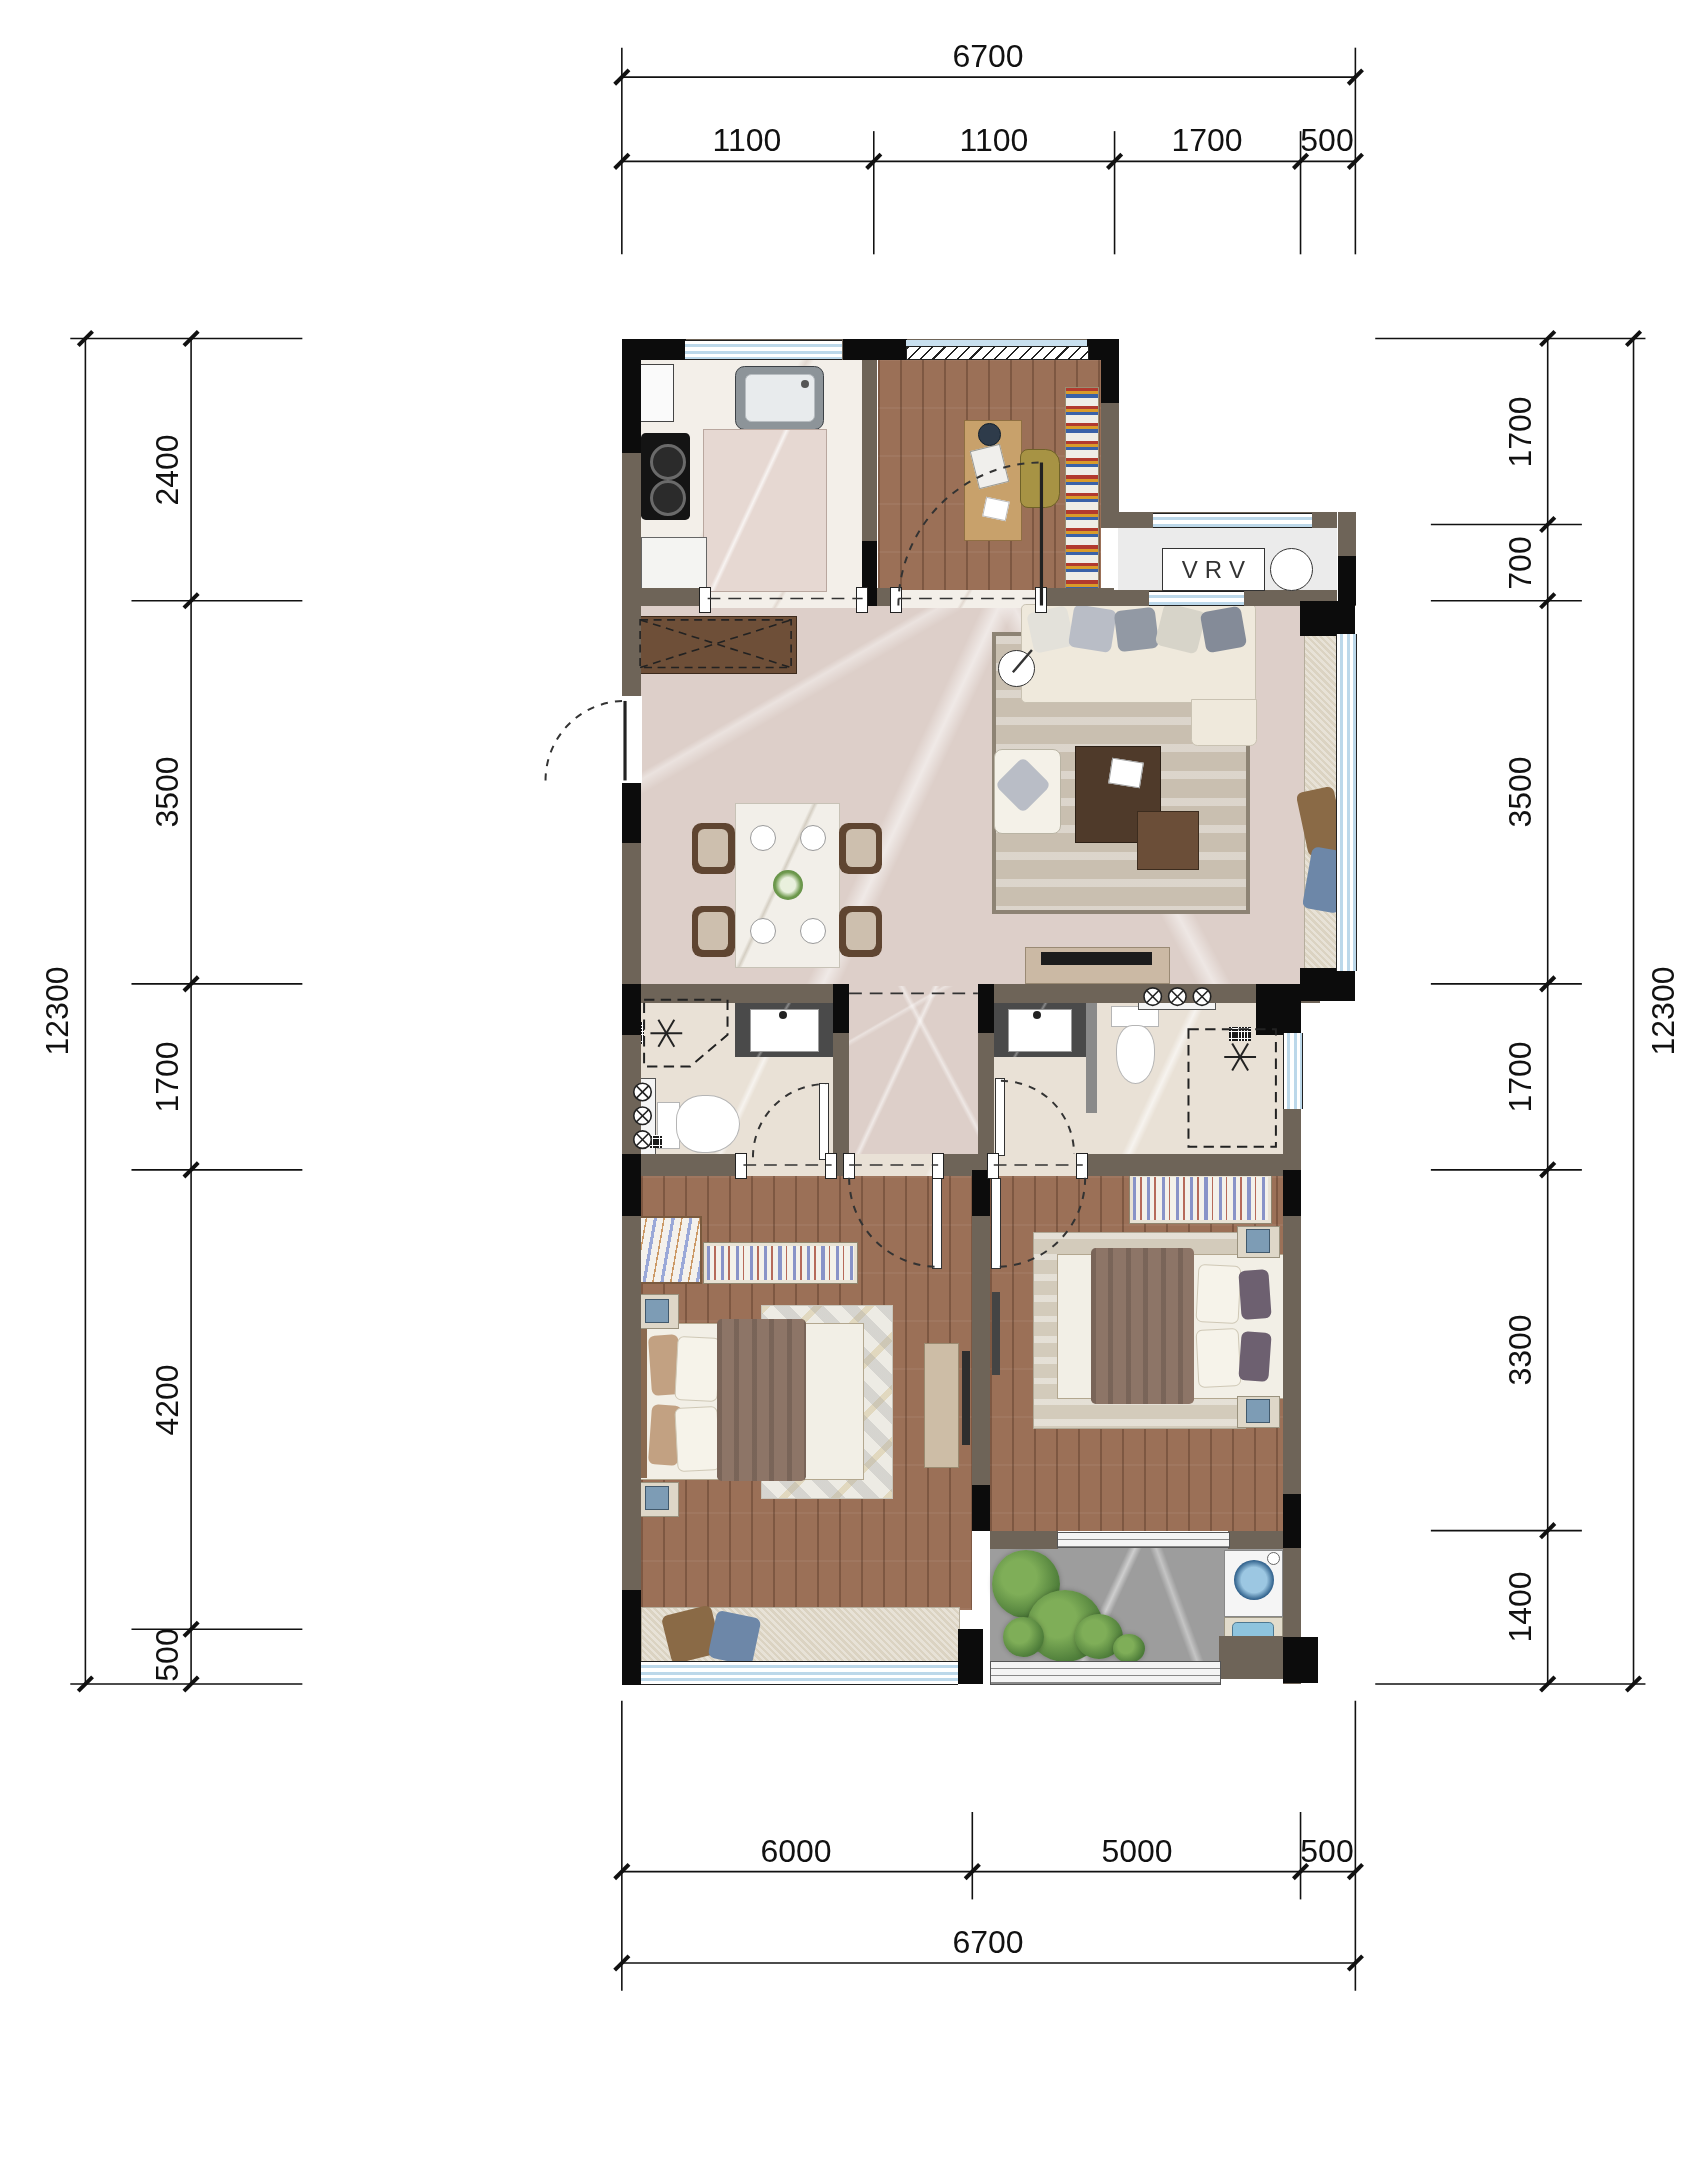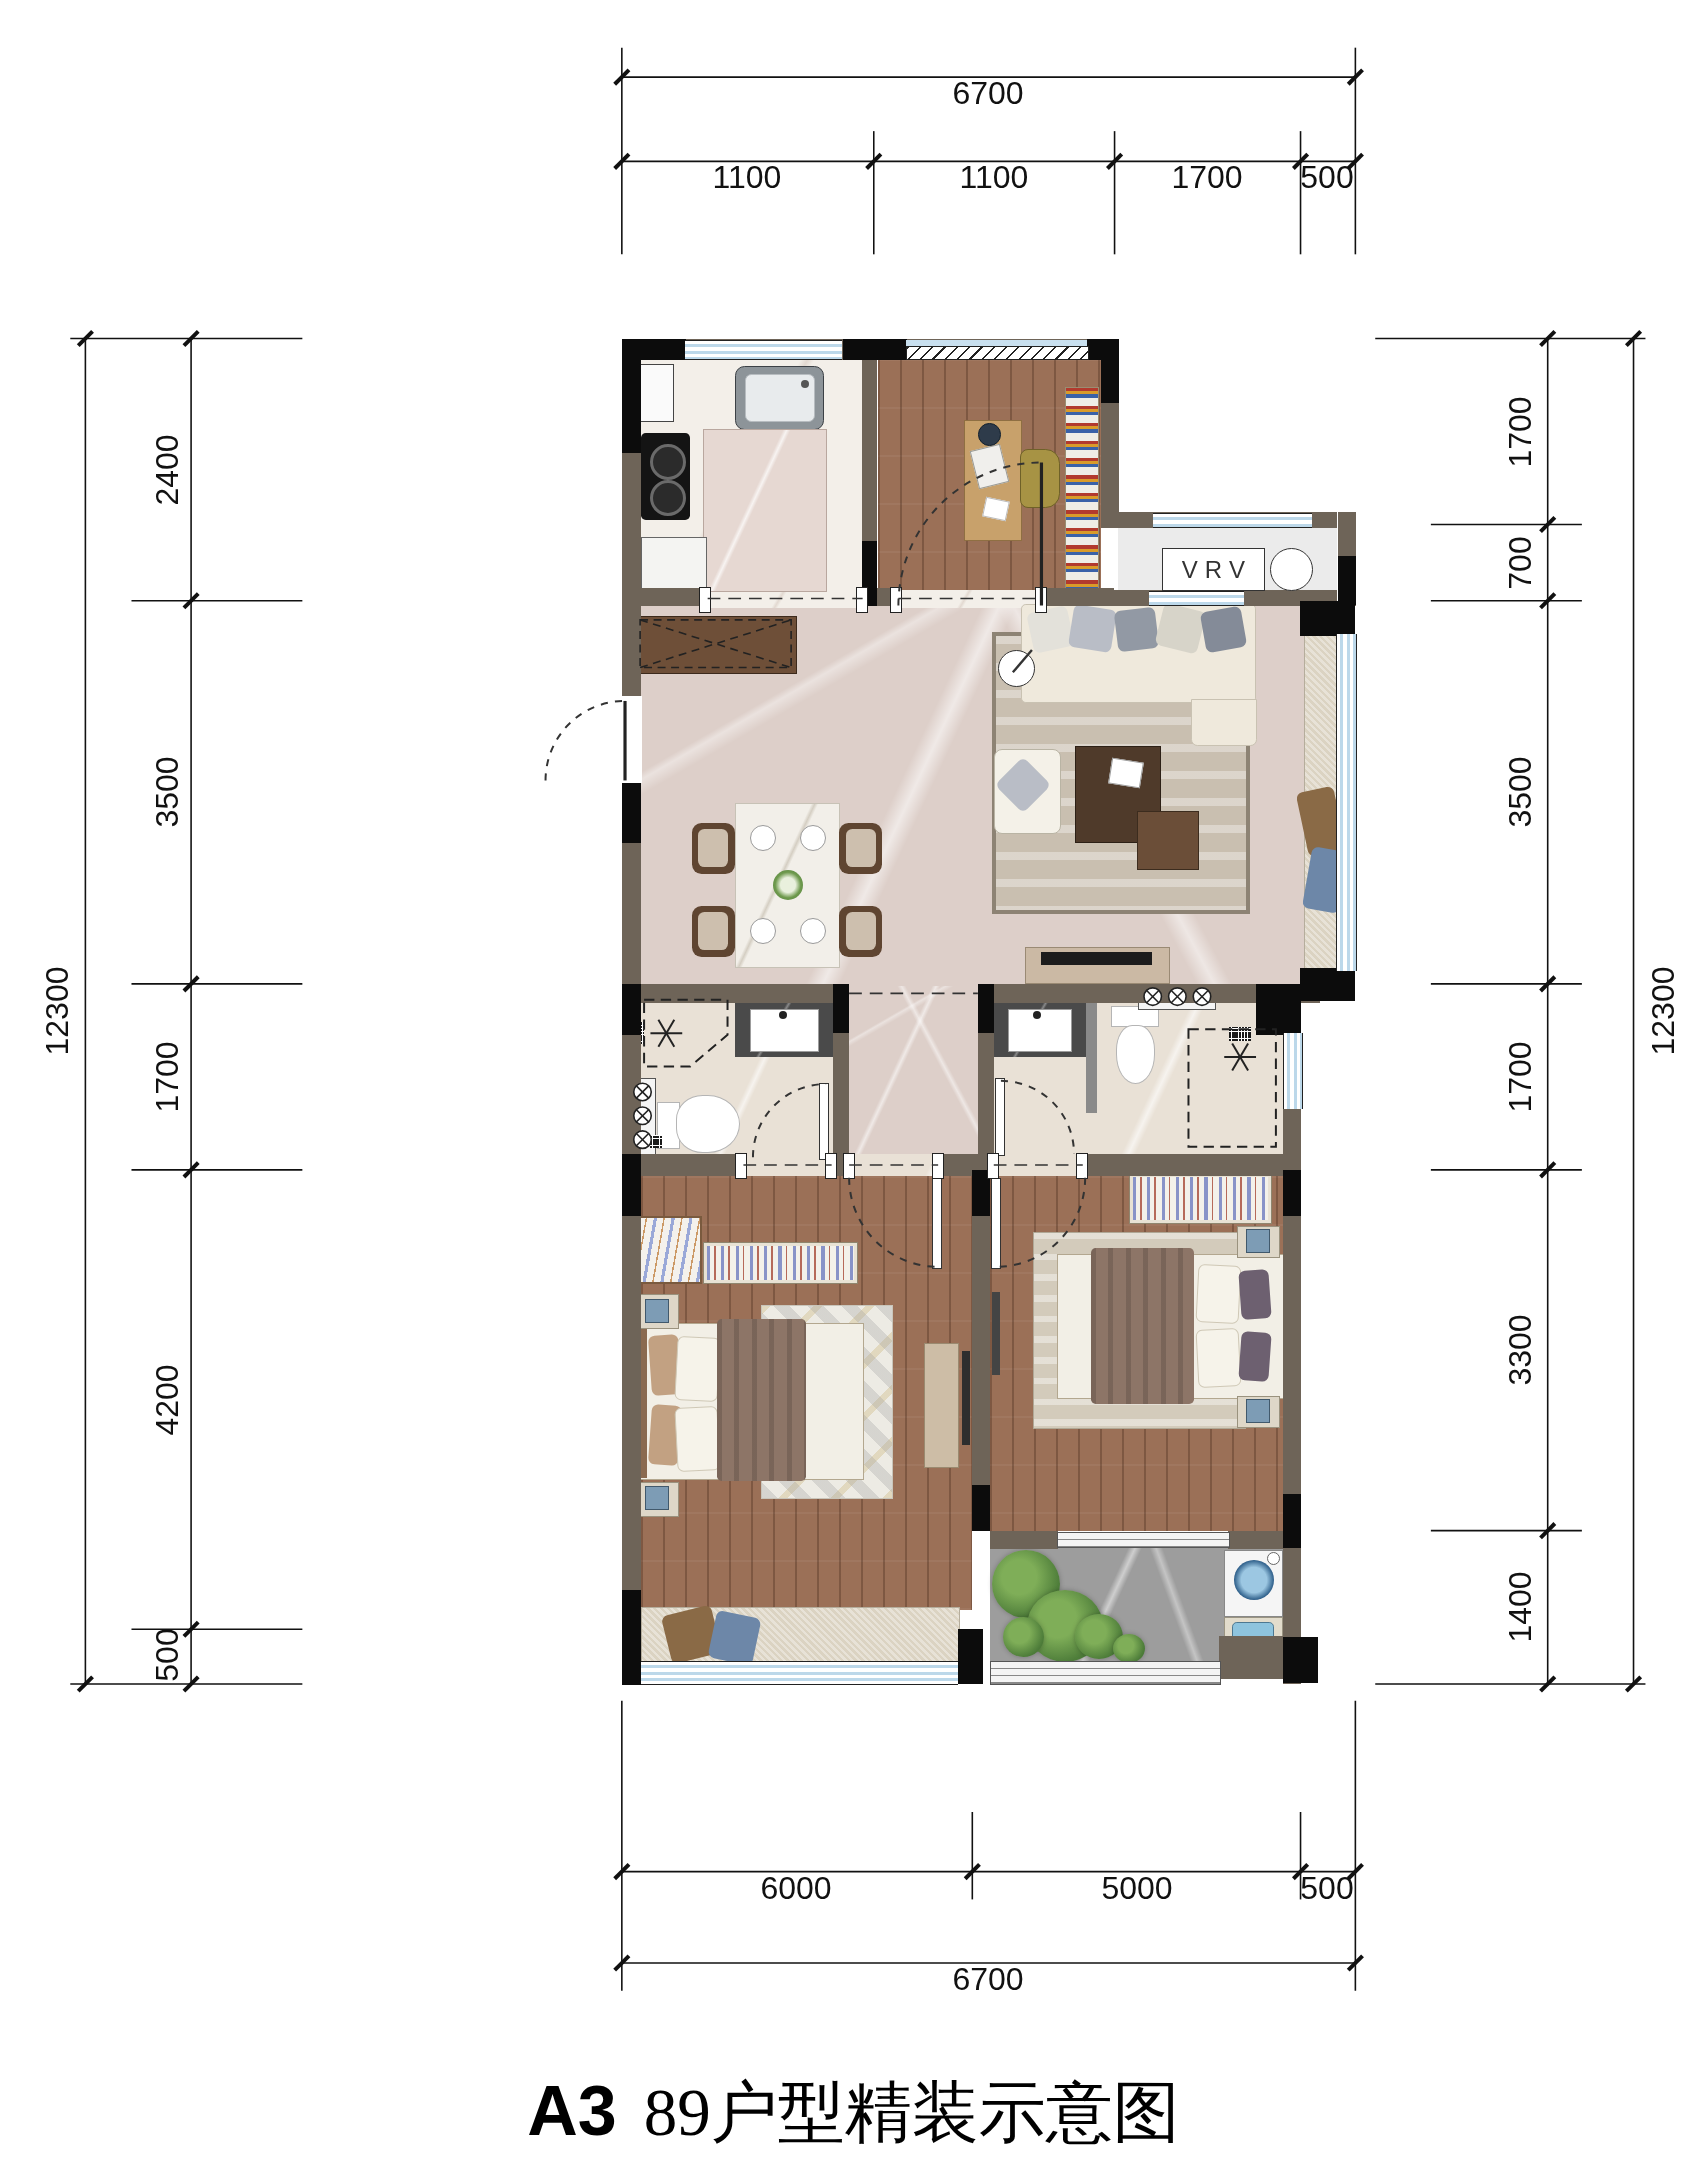--- a/index.html
+++ b/index.html
@@ -26,21 +26,21 @@
   .gray{background:#ebebeb;}
   .win-h{position:absolute;background:#fff;border-top:1.6px solid #222;border-bottom:1.6px solid #222;
     background-image:repeating-linear-gradient(180deg,#fff 0 3.2px,#bcd8ea 3.2px 6.4px);}
   .win-v{position:absolute;background:#fff;border-left:1.6px solid #222;border-right:1.6px solid #222;
     background-image:repeating-linear-gradient(90deg,#fff 0 3.2px,#bcd8ea 3.2px 6.4px);}
   .win-g{position:absolute;background:#f4f4f4;border:0.8px solid #555;
     background-image:repeating-linear-gradient(180deg,transparent 0 5.6px,#888 5.6px 7.2px);}
   .seat{position:absolute;background:#dbd3c2;border:0.8px solid #b5ad9c;
     background-image:repeating-linear-gradient(45deg,rgba(255,255,255,.35) 0 2.4px,transparent 2.4px 4.8px);}
   .jamb{position:absolute;width:9.5px;height:24px;background:#fff;border:1.6px solid #222;}
-  .dimh{position:absolute;font-size:32px;color:#111;white-space:nowrap;transform:translate(-50%,0);margin-top:37px;}
+  .dimh{position:absolute;font-size:32px;color:#111;white-space:nowrap;transform:translate(-50%,0);}
   .dimv{position:absolute;font-size:32px;color:#111;white-space:nowrap;transform:translate(-50%,-50%) rotate(-90deg);}
   .pillow{position:absolute;border-radius:6.4px;}
   .plate{position:absolute;border-radius:50%;background:#fff;border:1.6px solid #9a9a9a;width:24px;height:24px;}
   .plant{position:absolute;border-radius:50%;
     background:radial-gradient(circle at 40% 40%, #7fae58 0 30%, #4e7d3a 70%, #39622b 100%);
     box-shadow:0 0 4.8px rgba(0,0,0,.25);}
   .valve-strip{position:absolute;background:#f5f5f5;border:0.8px solid #555;}
   .drain{position:absolute;background:#1a1a1a;
     background-image:repeating-linear-gradient(0deg,transparent 0 2.4px,#fff 2.4px 3.2px),
                      repeating-linear-gradient(90deg,transparent 0 2.4px,#fff 2.4px 3.2px);}
@@ -458,17 +458,14 @@
   <span class="dimv" style="left:167px;top:1655px;">500</span>
 
   <span class="dimv" style="left:1663px;top:1011px;">12300</span>
   <span class="dimv" style="left:1520px;top:432px;">1700</span>
   <span class="dimv" style="left:1520px;top:563px;">700</span>
   <span class="dimv" style="left:1520px;top:792px;">3500</span>
   <span class="dimv" style="left:1520px;top:1077px;">1700</span>
   <span class="dimv" style="left:1520px;top:1350px;">3300</span>
   <span class="dimv" style="left:1520px;top:1607px;">1400</span>
 
-  <div id="title">
-    <span class="code">A3</span><span class="name">89户型精装示意图</span>
-  </div>
 </div>
 
 
 </body></html>

